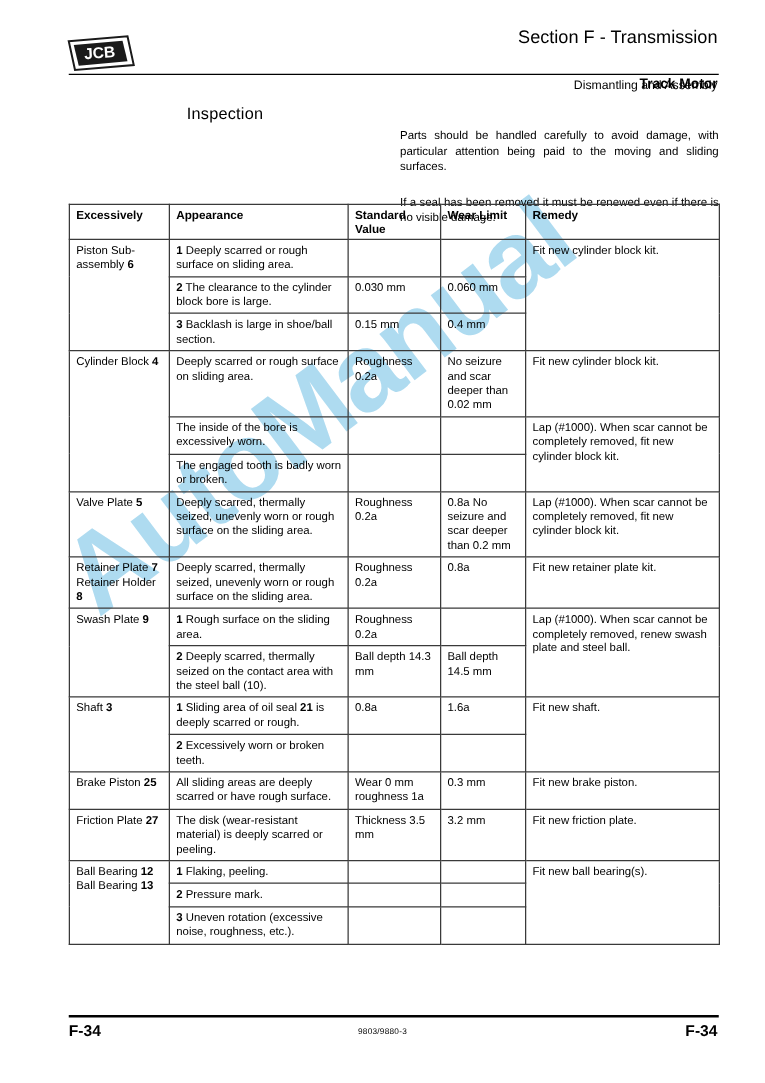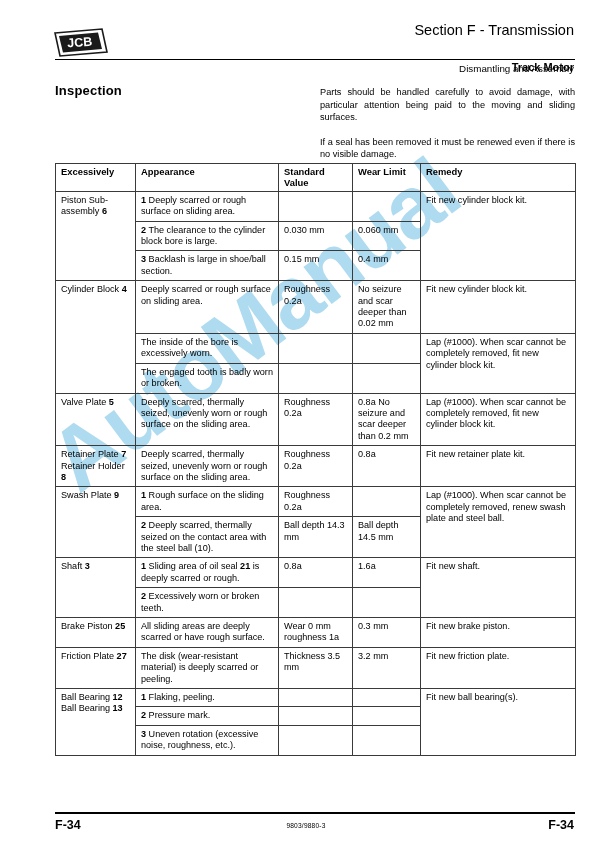--- a/index.html
+++ b/index.html
@@ -111,28 +111,29 @@
   }
   .intro-right {
     position: absolute;
     left: 320px;
     top: 86px;
     width: 255px;
     z-index: 10;
   }
   .inspection-title {
     font-size: 13px;
-    font-weight: bold;
+    font-weight: normal;
     margin: 0 0 14px 0;
     letter-spacing: 0.2px;
+    text-align: center;
   }
   .body-para {
     font-size: 9.2px;
     line-height: 12.6px;
-    margin: 0 0 12px 0;
+    margin: 16px 0 12px 0;
     text-align: justify;
   }
   .intro-left .body-para { text-align: left; }
 
   
   .tbl-wrap {
     position: absolute;
     left: 55px;
     top: 163px;
     width: 520px;

